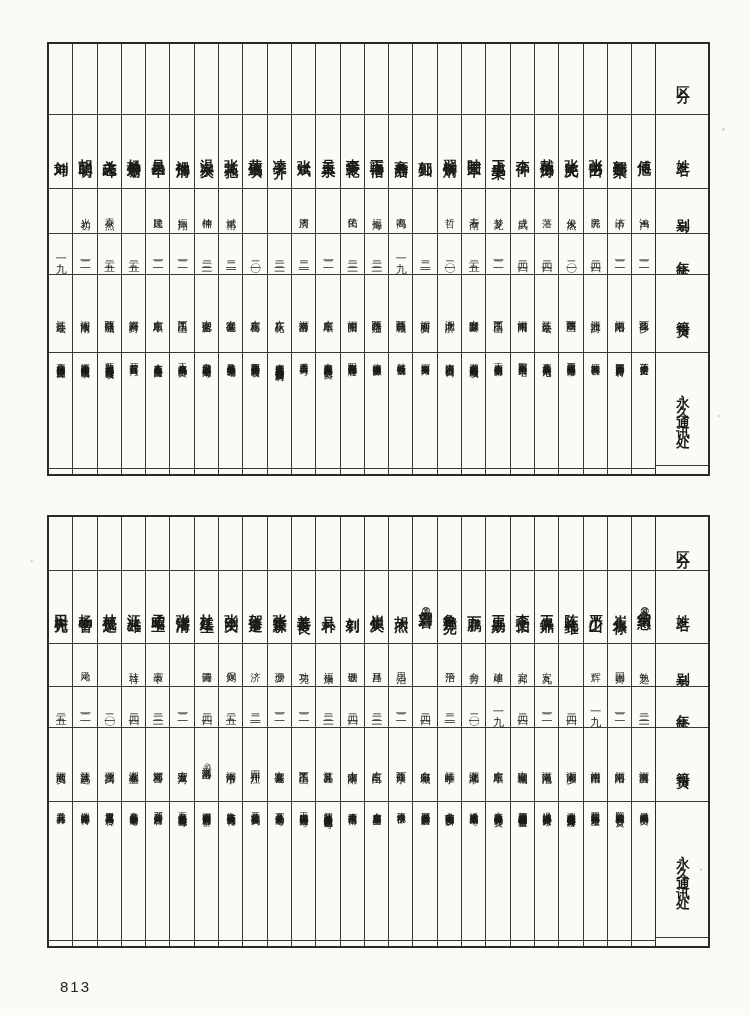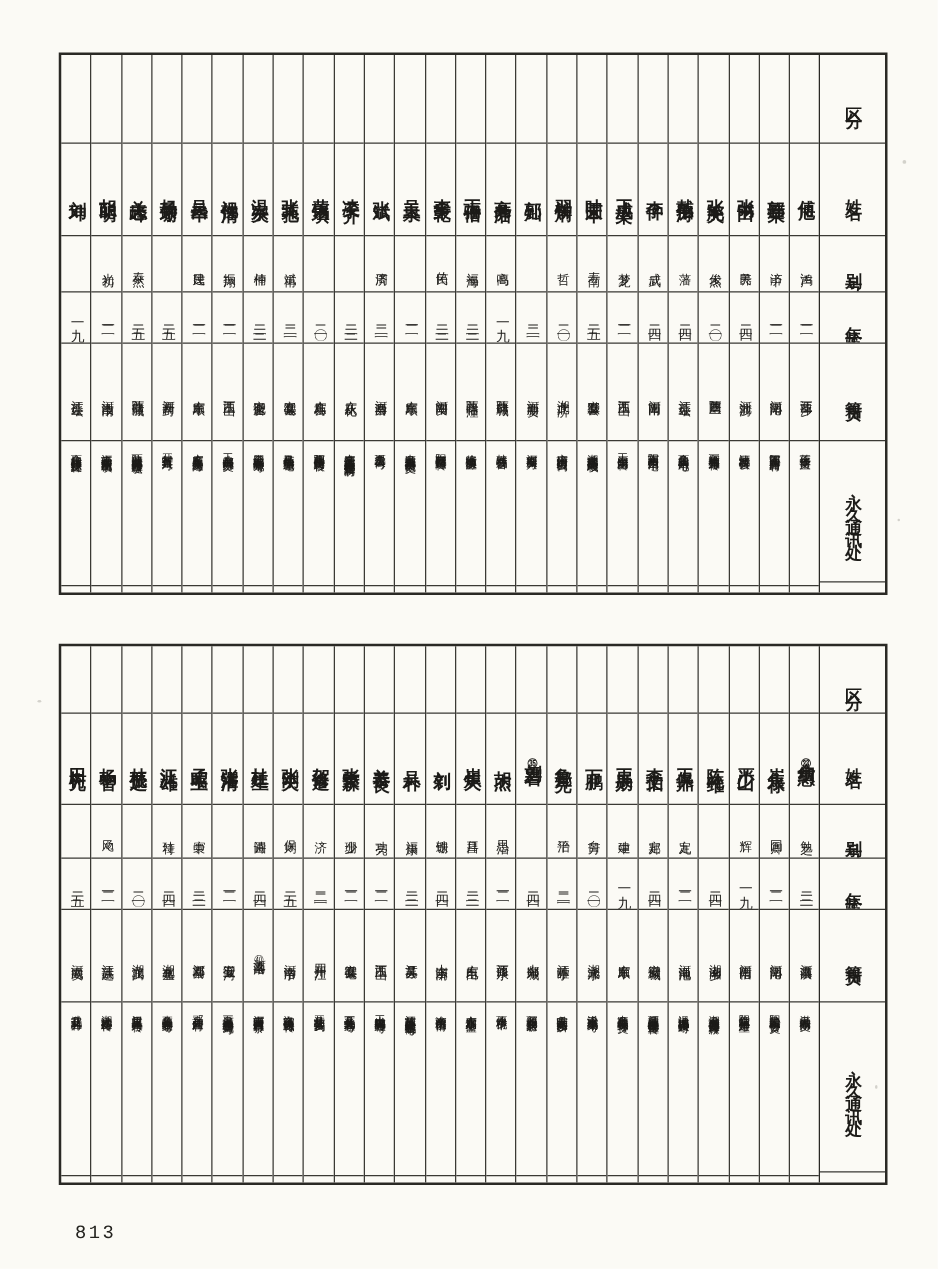--- a/index.html
+++ b/index.html
@@ -39,21 +39,21 @@
   .c-origin .vt{font-size:10px;letter-spacing:1px;line-height:11.5px;}
   .origin-mark{font-size:7.5px;letter-spacing:0;}
   .c-addr{padding-top:3px;}
   .c-addr .vt{font-size:9px;line-height:10.8px;letter-spacing:0.5px;max-height:100%;}
   
   .hdr .cell{align-items:center;}
   .hdr .vt{font-size:13.5px;font-weight:700;letter-spacing:4px;}
   .hdr .r5 .vt{letter-spacing:10px;}
   .page-num{
     position:absolute;left:60px;top:978px;font-size:15px;letter-spacing:2px;
-    font-family:Liberation Mono, monospace;color:#24231f;
+    font-family:Liberation Sans, sans-serif;color:#24231f;
   }
   
   .speck{position:absolute;border-radius:50%;background:#8a887f;opacity:.35;}
 </style>
 </head>
 <body>
 
 <div class="sheet">
   <div class="dtable t1" id="table-0" style="top:42px;">
       <div class="col hdr">

